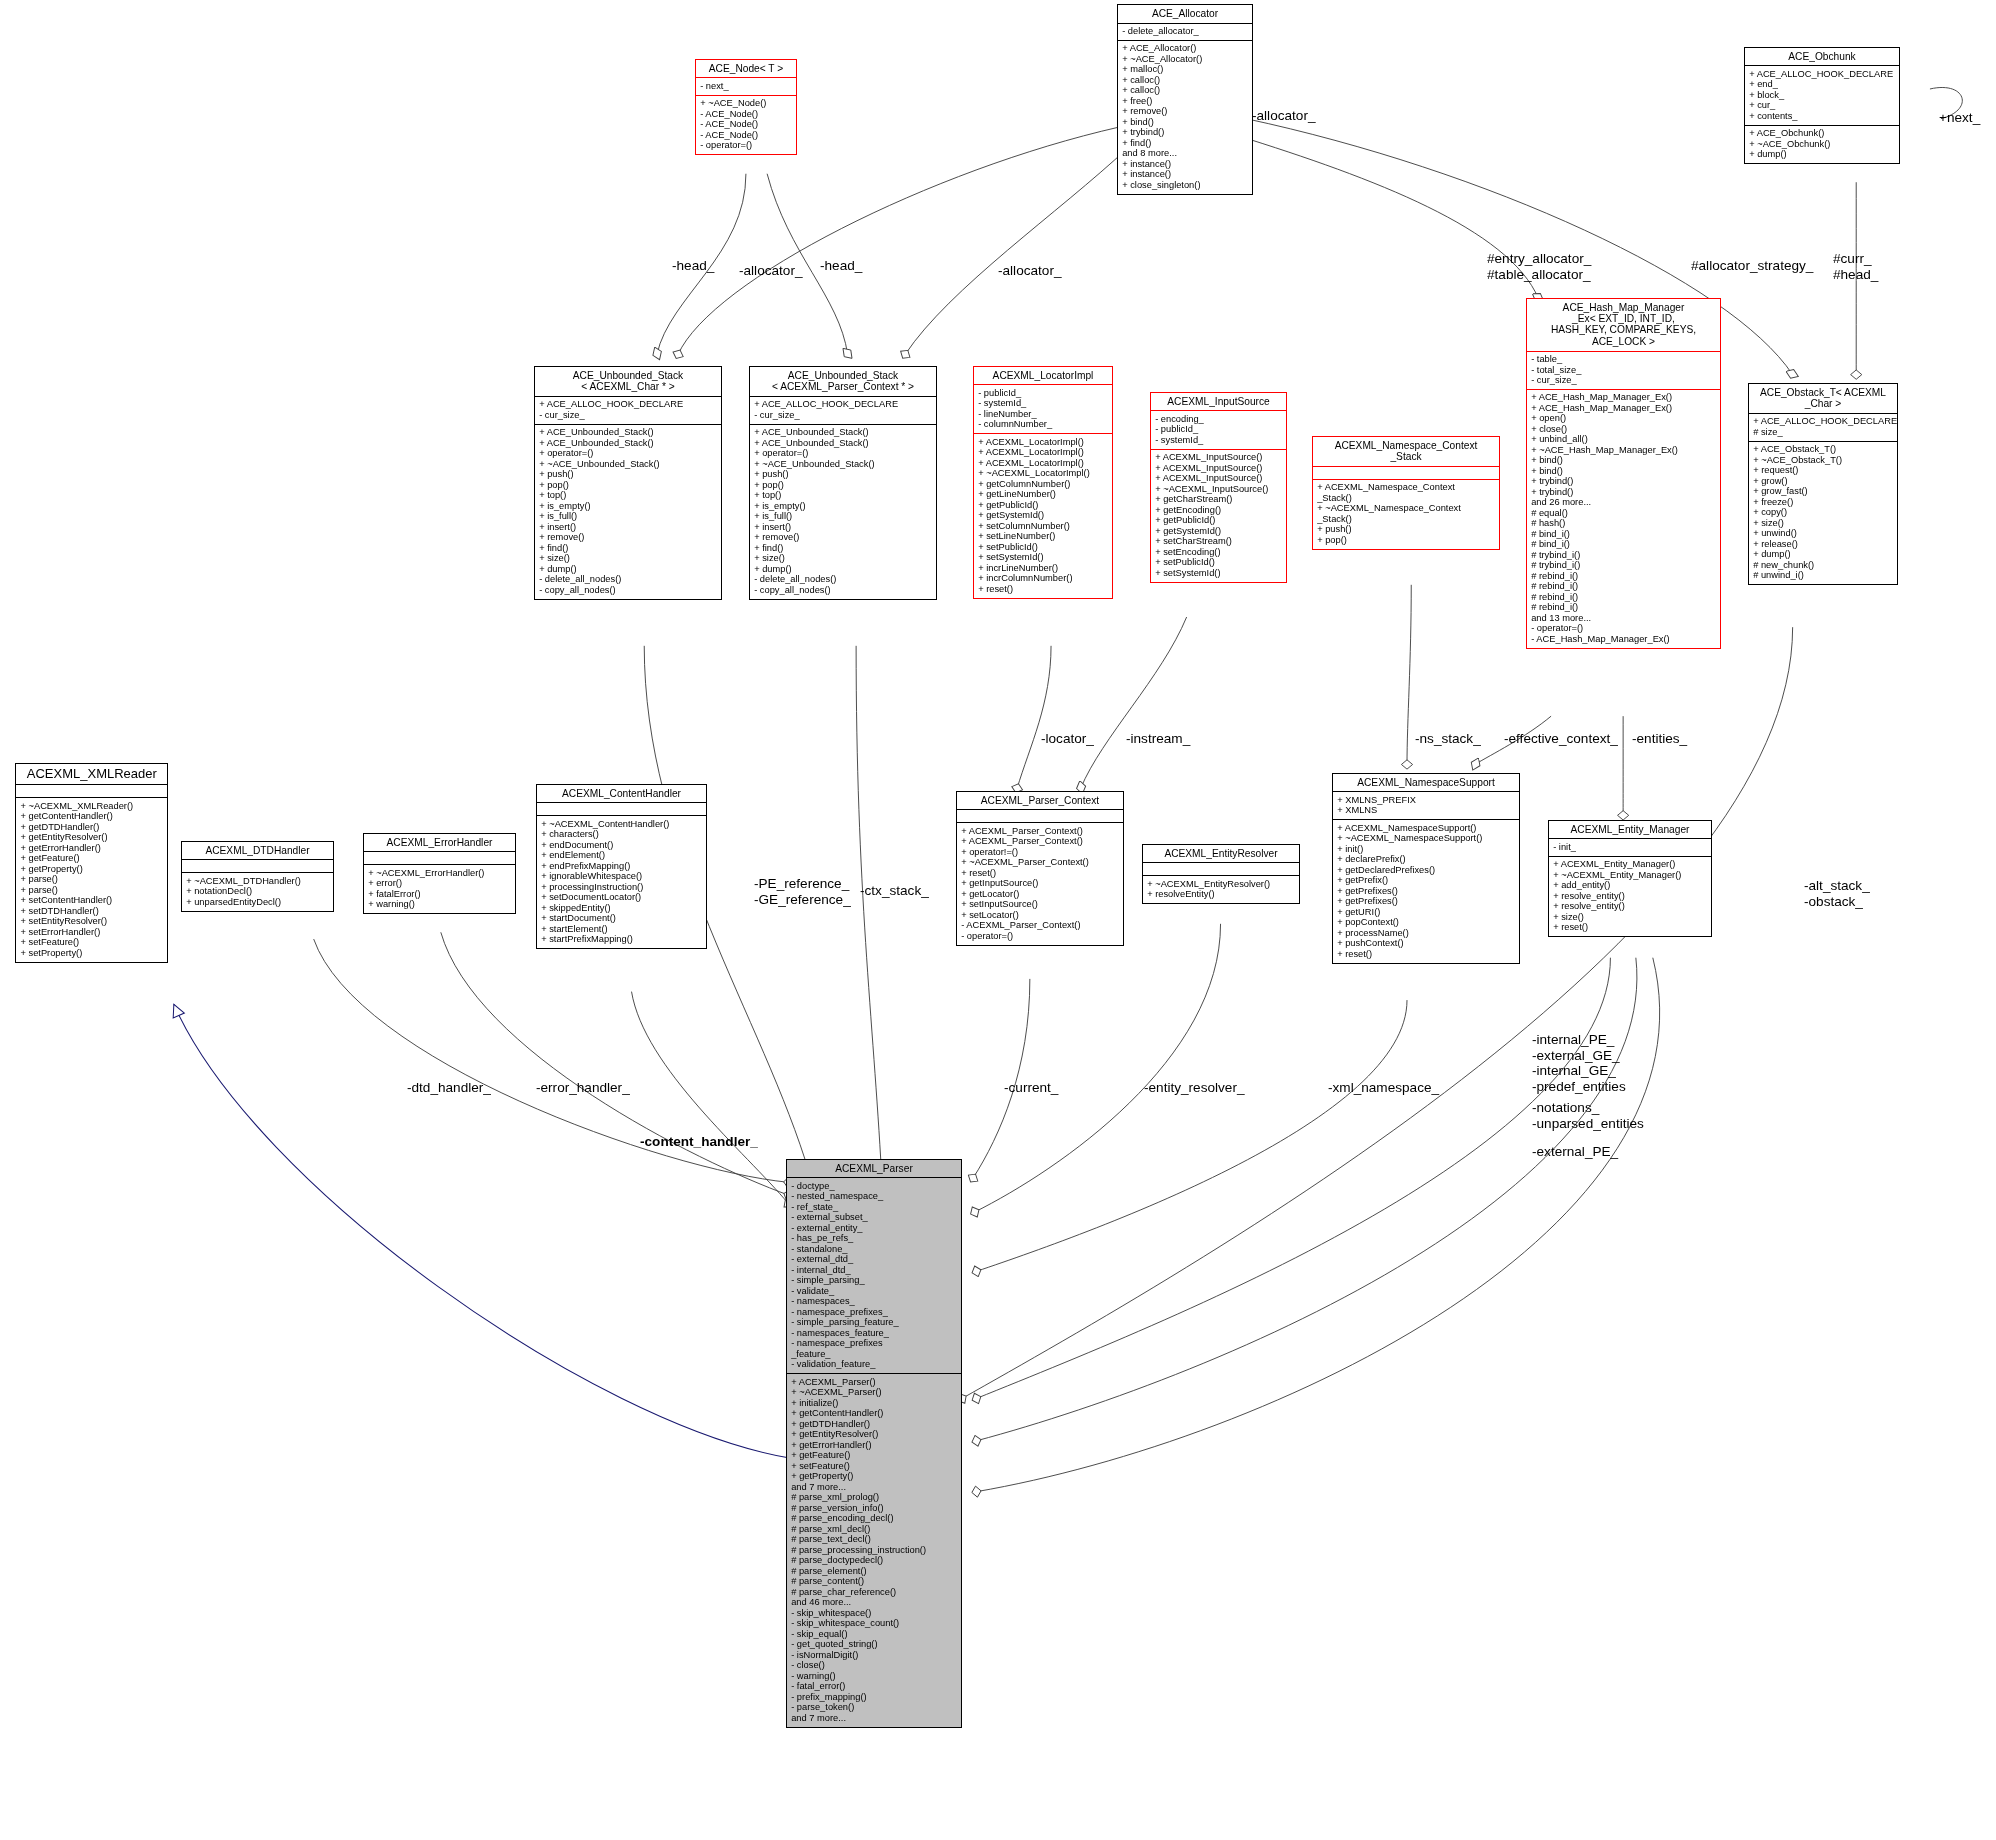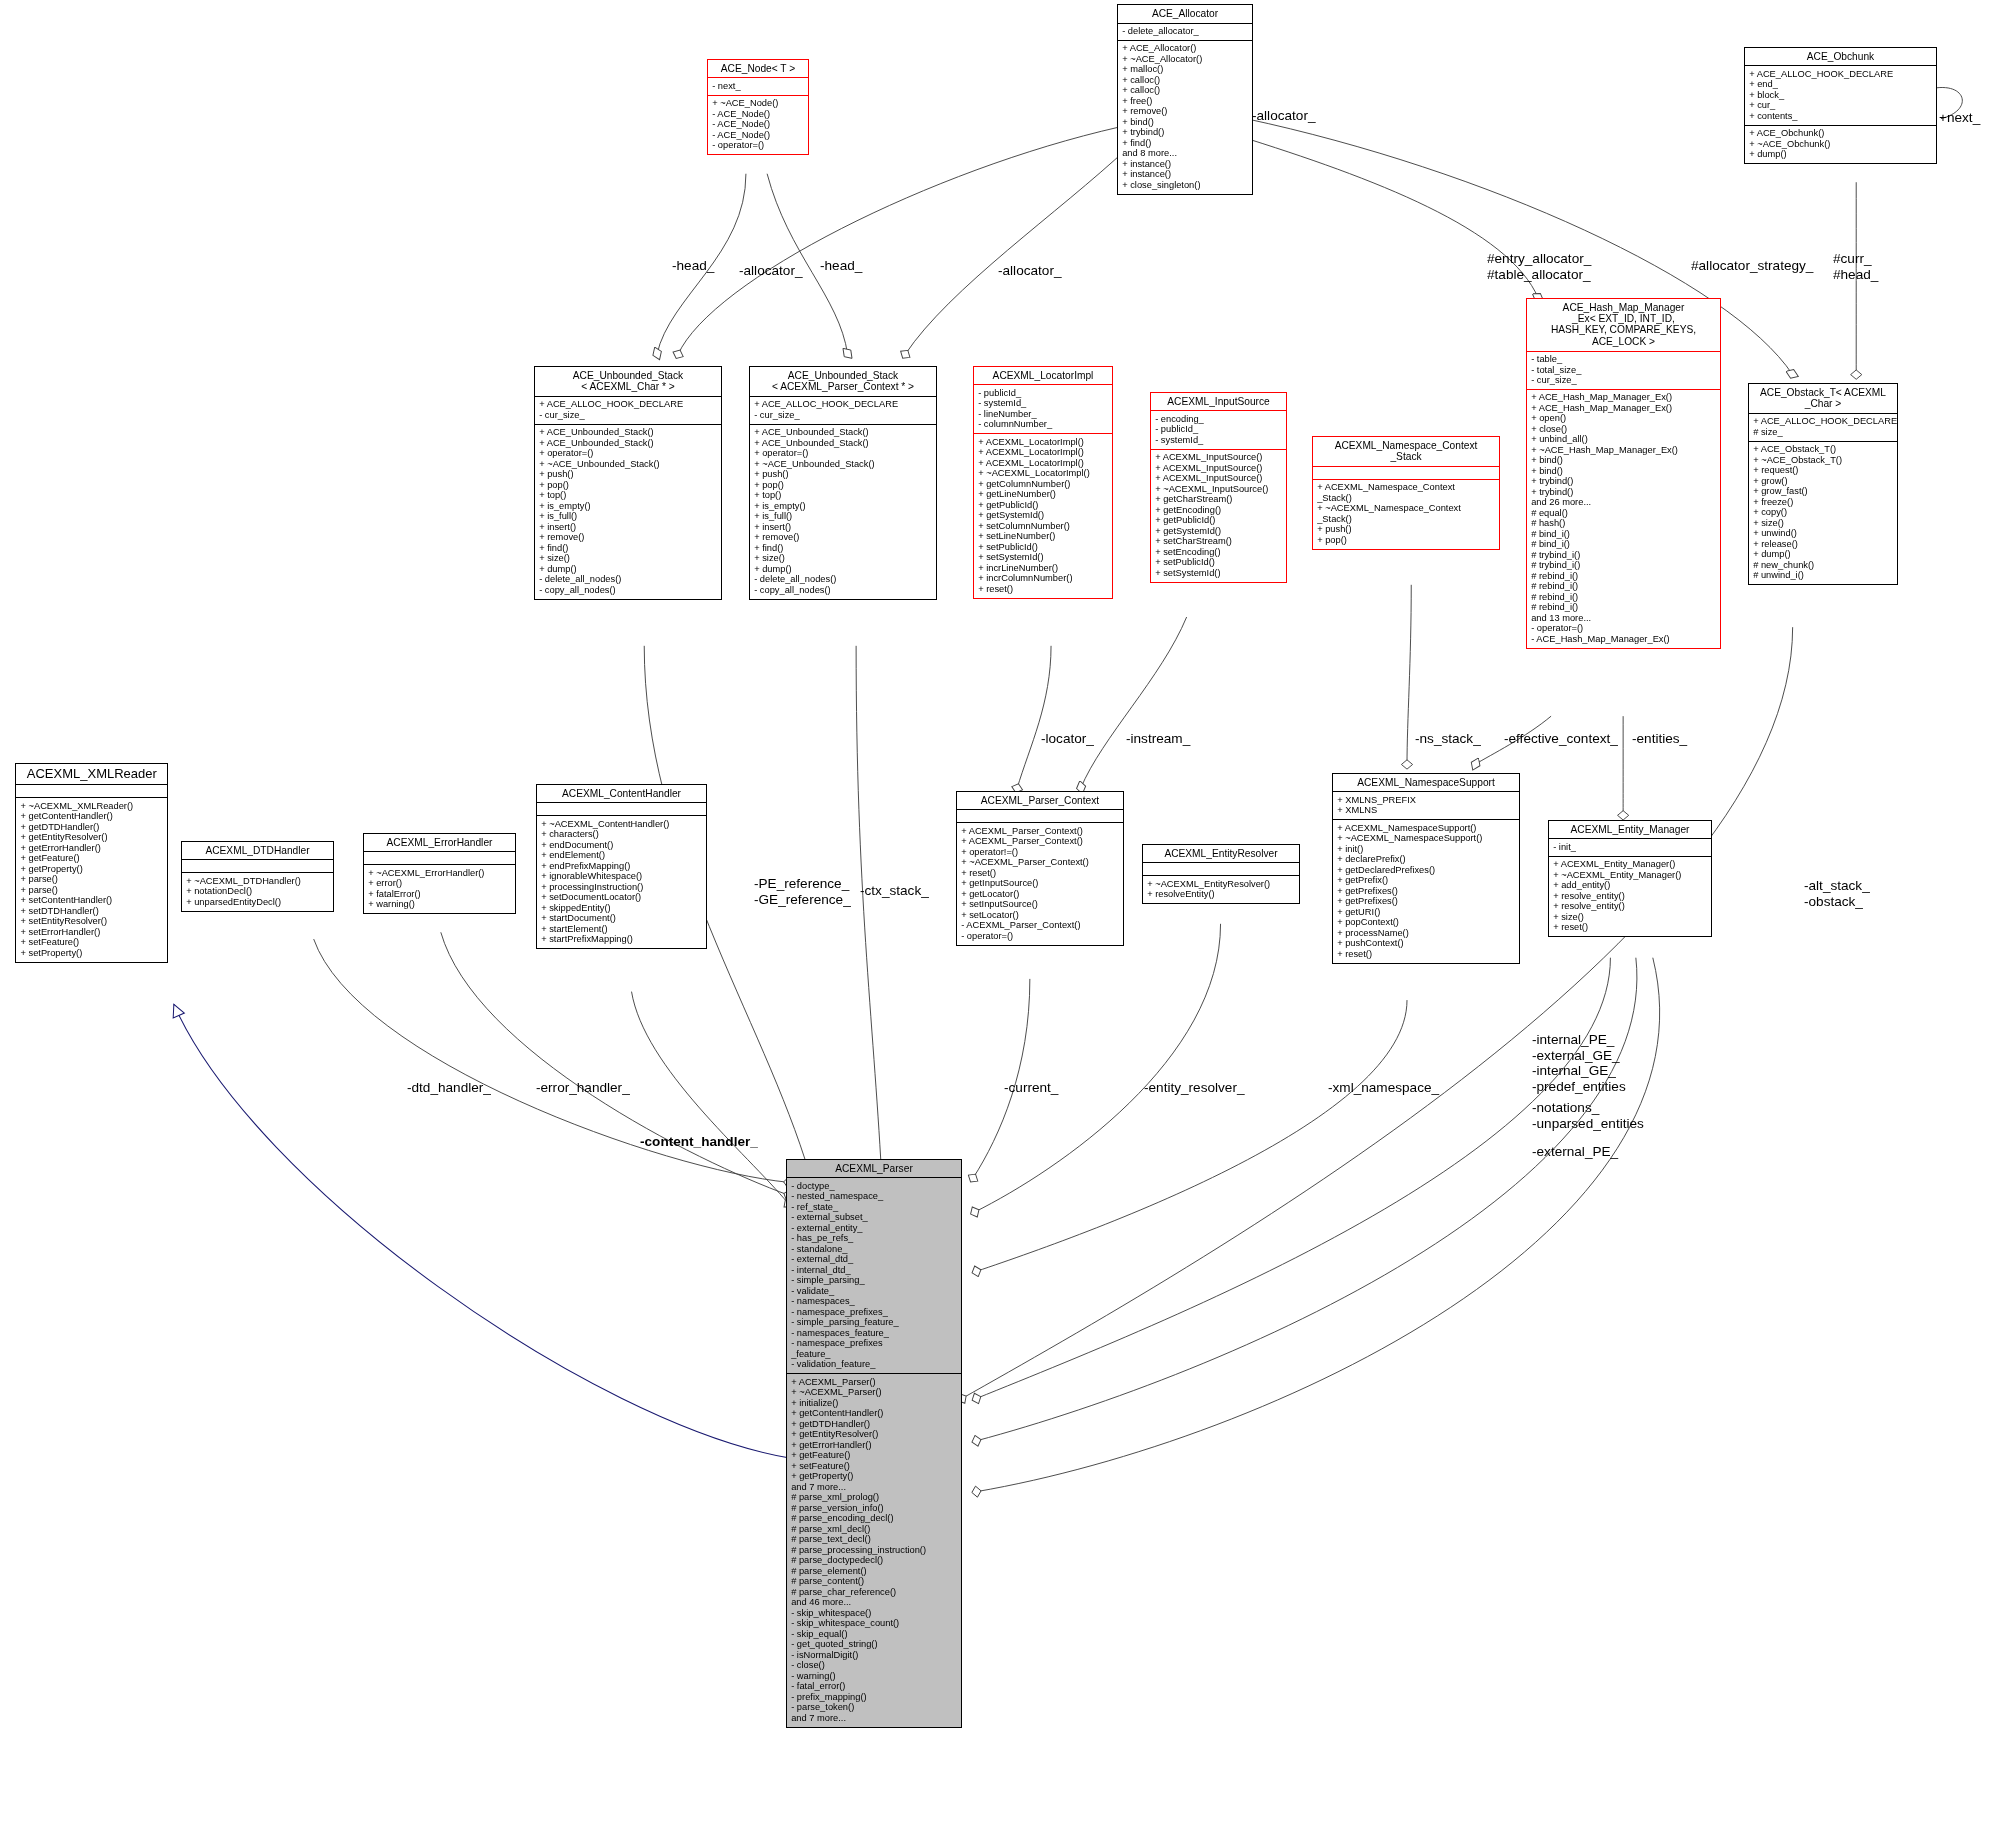--- a/index.html
+++ b/index.html
@@ -84,21 +84,21 @@
       <path d="M1900,1130 C1900,1350 1400,1550 1152,1650" marker-end="url(#diamond-open)"></path>
       <path d="M1930,1130 C1960,1400 1450,1620 1152,1700" marker-end="url(#diamond-open)"></path>
       <path d="M1950,1130 C2030,1450 1500,1700 1152,1760" marker-end="url(#diamond-open)"></path>
     </g>
 
     <g stroke="#191970" stroke-width="1.2" fill="none">
       <path d="M930,1720 C700,1680 300,1400 205,1185" marker-end="url(#tri-open)"></path>
     </g>
   </svg>
 
-  <div class="uml red" style="left: 695px; top: 59px; width: 102px; font-size: 9.3px; margin-left: 12px;">
+  <div class="uml red" style="left: 695px; top: 59px; width: 102px; font-size: 9.3px;">
     <div class="title" style="font-size: 10.2px;">ACE_Node&lt; T &gt;</div>
     <div class="sep"></div>
     <div class="attrs">
         <div class="row">- next_</div>
       </div>
     <div class="sep"></div>
     <div class="ops">
         <div class="row">+ ~ACE_Node()</div>
         <div class="row">- ACE_Node()</div>
         <div class="row">- ACE_Node()</div>
@@ -125,21 +125,21 @@
         <div class="row">+ bind()</div>
         <div class="row">+ trybind()</div>
         <div class="row">+ find()</div>
         <div class="row">and 8 more...</div>
         <div class="row">+ instance()</div>
         <div class="row">+ instance()</div>
         <div class="row">+ close_singleton()</div>
       </div>
   </div>
 
-  <div class="uml" style="left: 1744px; top: 47px; width: 193px; font-size: 9.3px;">
+  <div class="uml" style="left: 1744px; top: 47px; width: 156px; font-size: 9.3px;">
     <div class="title" style="font-size: 10.2px;">ACE_Obchunk</div>
     <div class="sep"></div>
     <div class="attrs">
         <div class="row">+ ACE_ALLOC_HOOK_DECLARE</div>
         <div class="row">+ end_</div>
         <div class="row">+ block_</div>
         <div class="row">+ cur_</div>
         <div class="row">+ contents_</div>
       </div>
     <div class="sep"></div>

